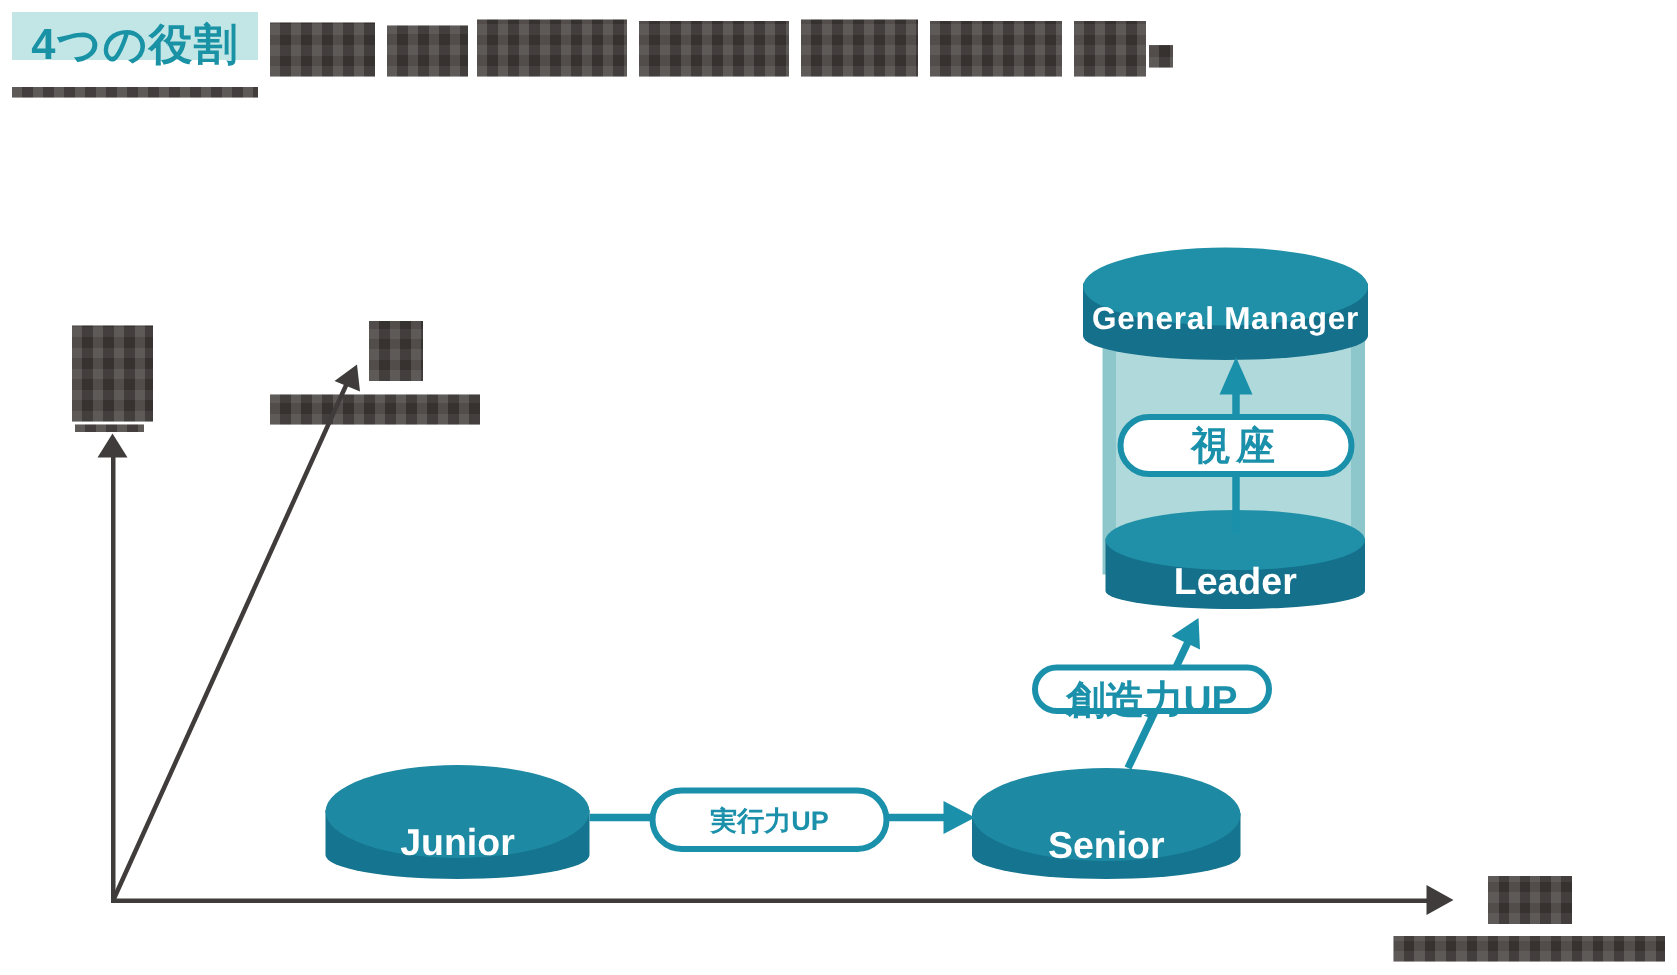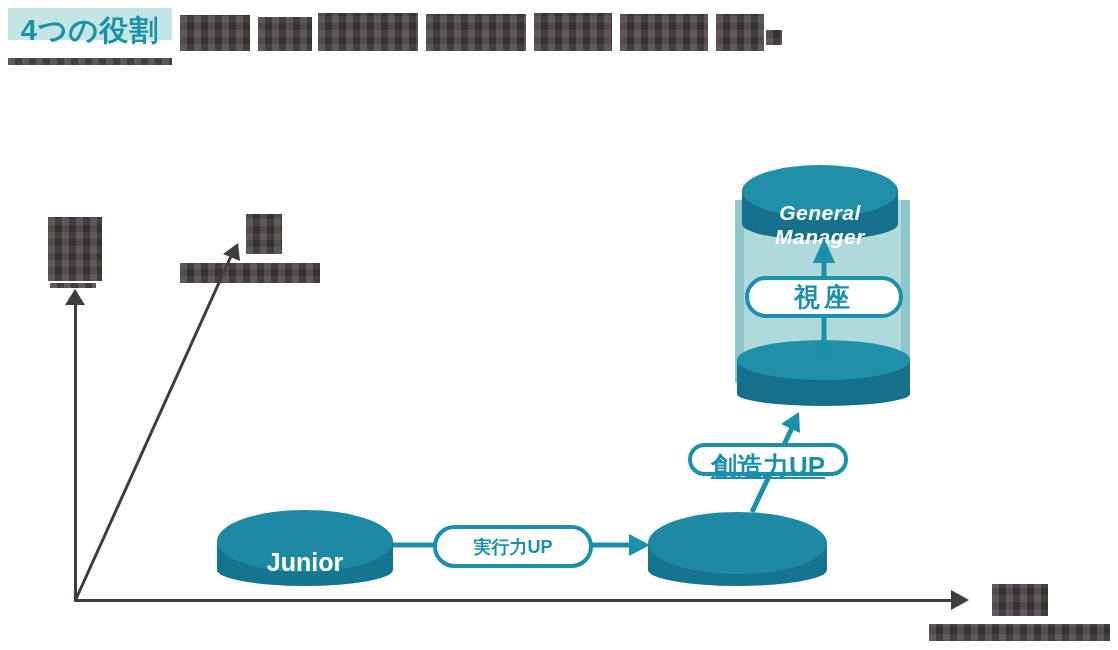--- a/index.html
+++ b/index.html
@@ -38,40 +38,40 @@
   }
   .cyl .label {
     position:absolute; left:0; width:100%; text-align:center;
     color:#ffffff; font-weight:bold; z-index:2;
   }
   .jr-sr .face { height:62px; background:var(--cyl_top); }
   .jr-sr .body { top:30px; background:var(--cyl_body); }
   .jr-sr .label { top:38px; font-size:25px;text-align:center; }
   .cyl-junior { left:217px; top:510px; width:176px; height:76px; z-index:3; }
   .cyl-senior { left:648px; top:512px; width:179px; height:74px; z-index:3; }
-  .cap-gm { left:742px; top:165px; width:156px; height:75px; z-index:3;font-style:italic; }
+  .cap-gm { left:722px; top:165px; width:190px; height:75px; z-index:3; }
   .cap-gm .face { height:52px; background:var(--cap_top); }
   .cap-gm .body { top:24px; background:var(--cap_body); }
   .cap-gm .label { top:36px; font-size:21px; letter-spacing:.5px; }
   .cyl-leader { left:737px; top:340px; width:173px; height:66px; z-index:3; }
   .cyl-leader .face { height:40px; background:var(--cap_top); }
   .cyl-leader .body { top:19px; background:var(--cap_body); border-radius:0 0 50% 50% / 0 0 12px 12px; }
   .cyl-leader .label { top:34px; font-size:25px; }
   .role-column {
     position:absolute; left:735px; top:200px; width:175px; height:183px; z-index:2;
     background:linear-gradient(90deg, var(--column_edge) 0 9px, var(--column_light) 9px calc(100% - 9px), var(--column_edge) calc(100% - 9px));
   }
   
   .pill {
     position:absolute; z-index:5; background:#ffffff;
     border:4px solid var(--accent); border-radius:999px;
     color:var(--accent); font-weight:bold; text-align:center;
   }
   .pill-exec   { left:433px; top:525px; width:160px; height:43px; font-size:18px; line-height:36px; }
-  .pill-create { left:688px; top:443px; width:160px; height:33px; font-size:26px; line-height:38px;text-decoration:underline; }
+  .pill-create { left:688px; top:443px; width:160px; height:33px; font-size:26px; line-height:38px; }
   .pill-persp  { left:745px; top:276px; width:158px; height:42px; font-size:26px; line-height:35px; letter-spacing:4px; }
 </style>
 </head>
 <body>
 
 <div id="stage">
 
   <svg class="layer axes" width="1118" height="650" viewBox="0 0 1118 650">
 
     <line x1="75.5" y1="302" x2="75.5" y2="601" stroke="#3f3c3b" stroke-width="3"></line>
@@ -108,31 +108,33 @@
 
   <div class="cyl jr-sr cyl-junior">
     <div class="body"></div>
     <div class="face"></div>
     <div class="label">Junior</div>
   </div>
 
   <div class="cyl jr-sr cyl-senior">
     <div class="body"></div>
     <div class="face"></div>
+    <div class="label">Senior</div>
   </div>
 
   <div class="cyl cap-gm">
     <div class="body"></div>
     <div class="face"></div>
     <div class="label">General Manager</div>
   </div>
 
   <div class="cyl cyl-leader">
     <div class="body"></div>
     <div class="face"></div>
+    <div class="label">Leader</div>
   </div>
 
   <svg class="layer arrows" width="1118" height="650" viewBox="0 0 1118 650">
 
     <line x1="393" y1="545" x2="632" y2="545" stroke="#1b90aa" stroke-width="5"></line>
     <polygon points="650,545 629,534 629,556" fill="#1b90aa"></polygon>
 
     <line x1="752" y1="512" x2="792" y2="428" stroke="#1b90aa" stroke-width="5"></line>
     <polygon points="799,412 800,433 781,424" fill="#1b90aa"></polygon>
 

